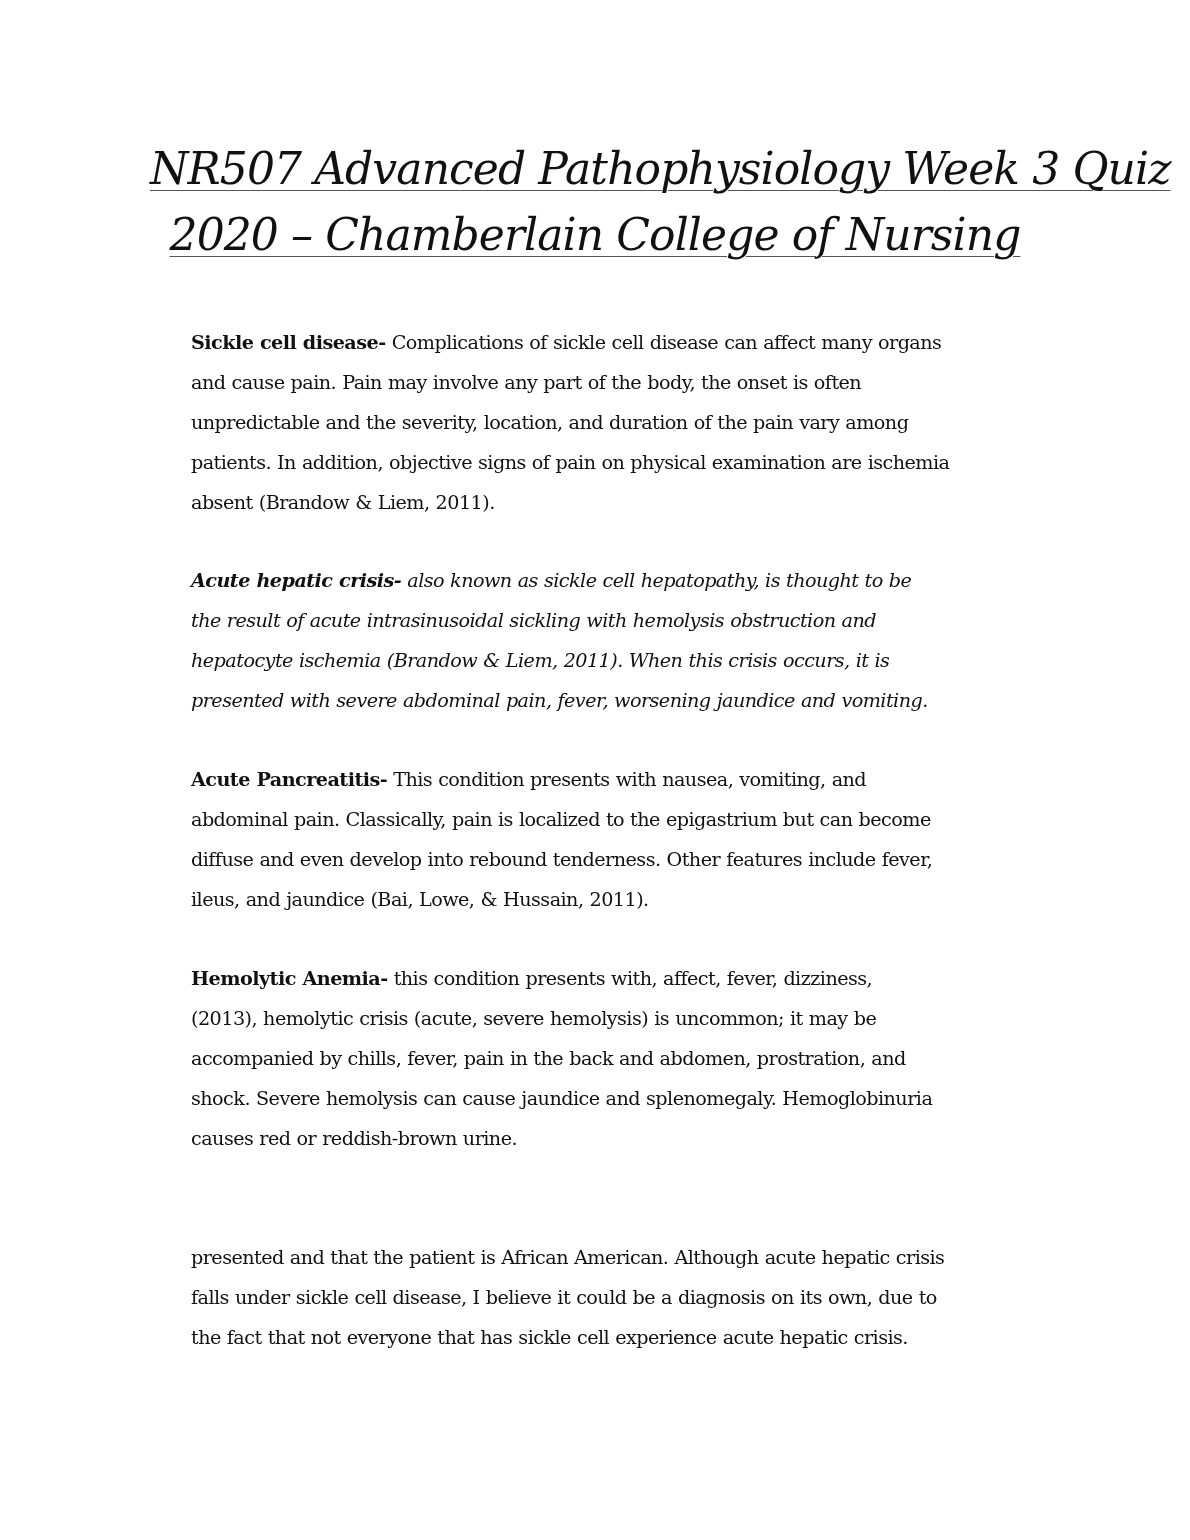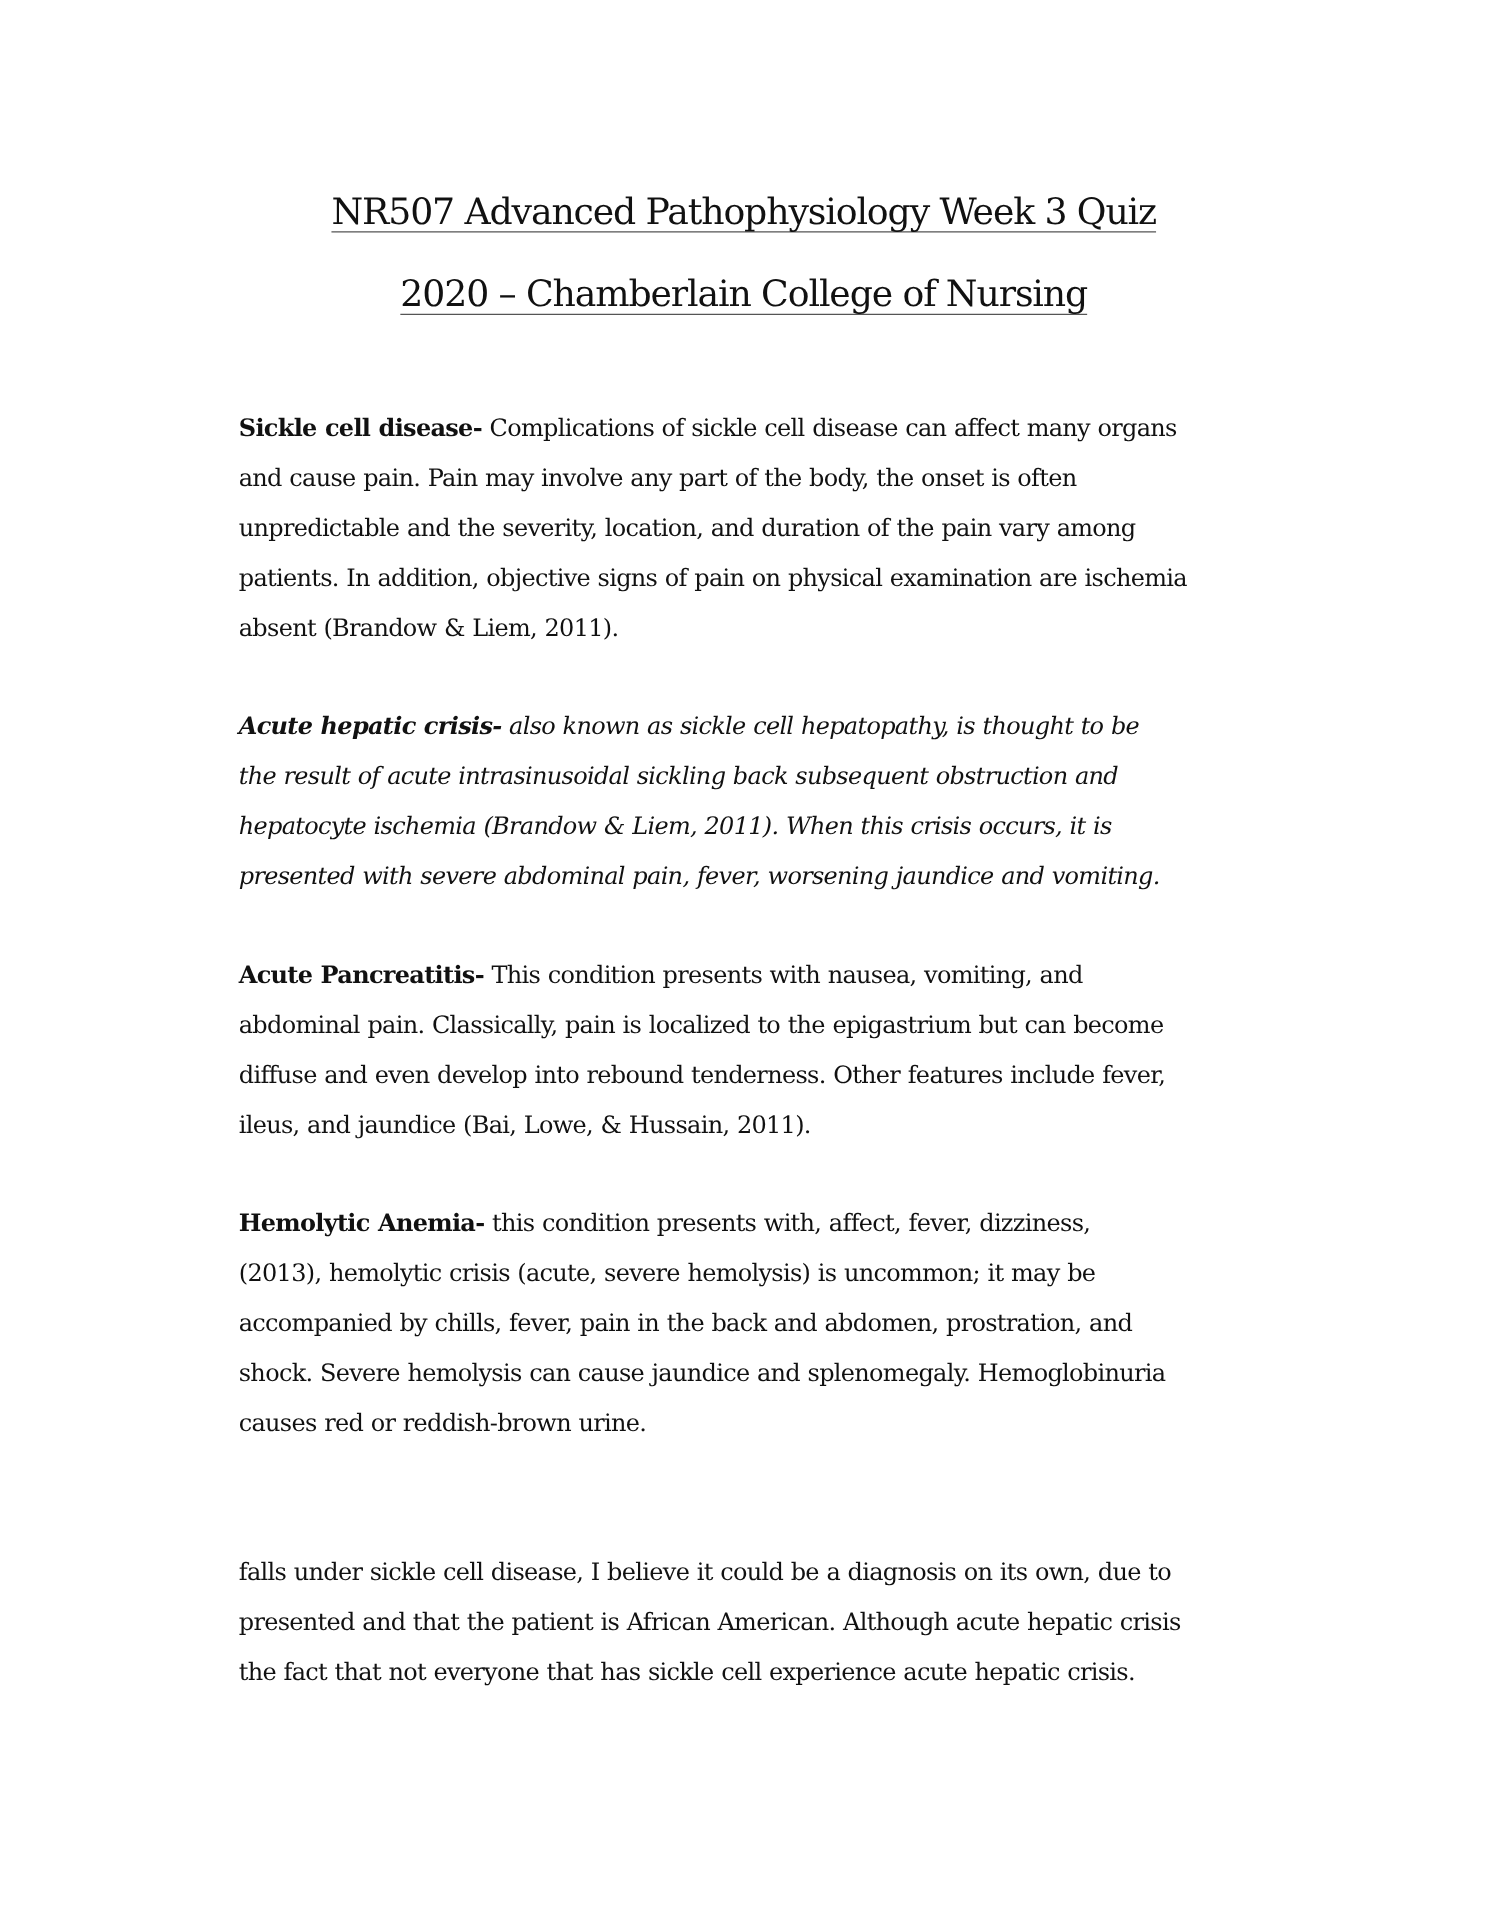--- a/index.html
+++ b/index.html
@@ -22,25 +22,26 @@
       height: 1540px;
       background: #ffffff;
     }
     .title {
       position: absolute;
       left: 150px;
       width: 890px;
       top: 136px;
       text-align: center;
       font-family: "DejaVu Serif", "Liberation Serif", serif;
-      font-size: 29px;
+      font-size: 44px;
       letter-spacing: -0.9px;
       line-height: 66px;
       font-weight: normal;
       color: #111;
+      font-style: italic;
     }
     .title .tline {
       display: inline-block;
       text-decoration: underline;
       text-decoration-thickness: 1px;
       text-underline-offset: 6px;
       text-decoration-color: #555;
       white-space: nowrap;
     }
     .body-text {
@@ -88,40 +89,40 @@
     <div class="para" style="top:307px;">
       <span class="line"><span class="term">Sickle cell disease-</span><span> Complications of sickle cell disease can affect many organs</span></span>
       <span class="line">and cause pain.  Pain may involve any part of the body, the onset is often</span>
       <span class="line">unpredictable and the severity, location, and duration of the pain vary among</span>
       <span class="line">patients. In addition, objective signs of pain on physical examination are ischemia</span>
       <span class="line">absent (Brandow &amp; Liem, 2011).</span>
     </div>
 
     <div class="para" style="top:545px;font-style:italic;">
       <span class="line"><span class="term">Acute hepatic crisis-</span><span> also known as sickle cell hepatopathy, is thought to be</span></span>
-      <span class="line">the result of acute intrasinusoidal sickling back subsequent obstruction and</span>
+      <span class="line">the result of acute intrasinusoidal sickling with hemolysis obstruction and</span>
       <span class="line">hepatocyte ischemia (Brandow &amp; Liem, 2011). When this crisis occurs, it is</span>
       <span class="line">presented with severe abdominal pain, fever, worsening jaundice and vomiting.</span>
     </div>
 
     <div class="para" style="top:744px;">
       <span class="line"><span class="term">Acute Pancreatitis-</span><span> This condition presents with nausea, vomiting, and</span></span>
       <span class="line">abdominal pain. Classically, pain is localized to the epigastrium but can become</span>
       <span class="line">diffuse and even develop into rebound tenderness. Other features include fever,</span>
       <span class="line">ileus, and jaundice (Bai, Lowe, &amp; Hussain, 2011).</span>
     </div>
 
     <div class="para" style="top:943px;">
       <span class="line"><span class="term">Hemolytic Anemia-</span><span> this condition presents with, affect, fever, dizziness,</span></span>
       <span class="line">(2013), hemolytic crisis (acute, severe hemolysis) is uncommon; it may be</span>
       <span class="line">accompanied by chills, fever, pain in the back and abdomen, prostration, and</span>
       <span class="line">shock. Severe hemolysis can cause jaundice and splenomegaly. Hemoglobinuria</span>
       <span class="line">causes red or reddish-brown urine.</span>
     </div>
 
     <div class="para" style="top:1222px;">
+      <span class="line">presented and that the patient is African American.  Although acute hepatic crisis</span>
       <span class="line">falls under sickle cell disease, I believe it could be a diagnosis on its own, due to</span>
-      <span class="line">presented and that the patient is African American.  Although acute hepatic crisis</span>
       <span class="line">the fact that not everyone that has sickle cell experience acute hepatic crisis.</span>
     </div>
 
   </div>
 </div>
 
 </body></html>

